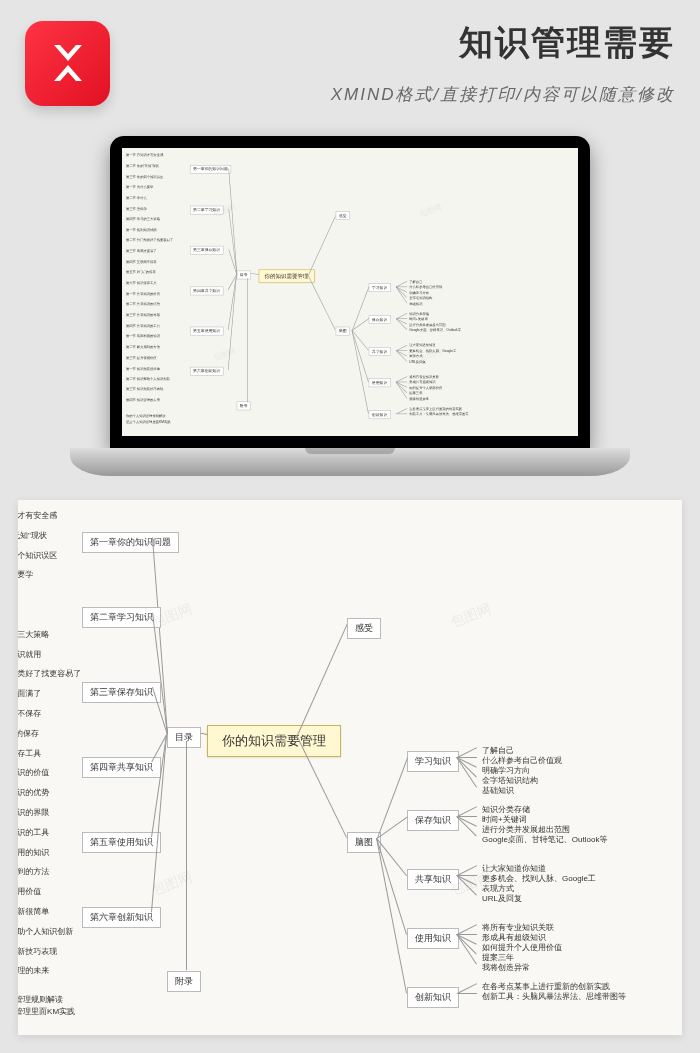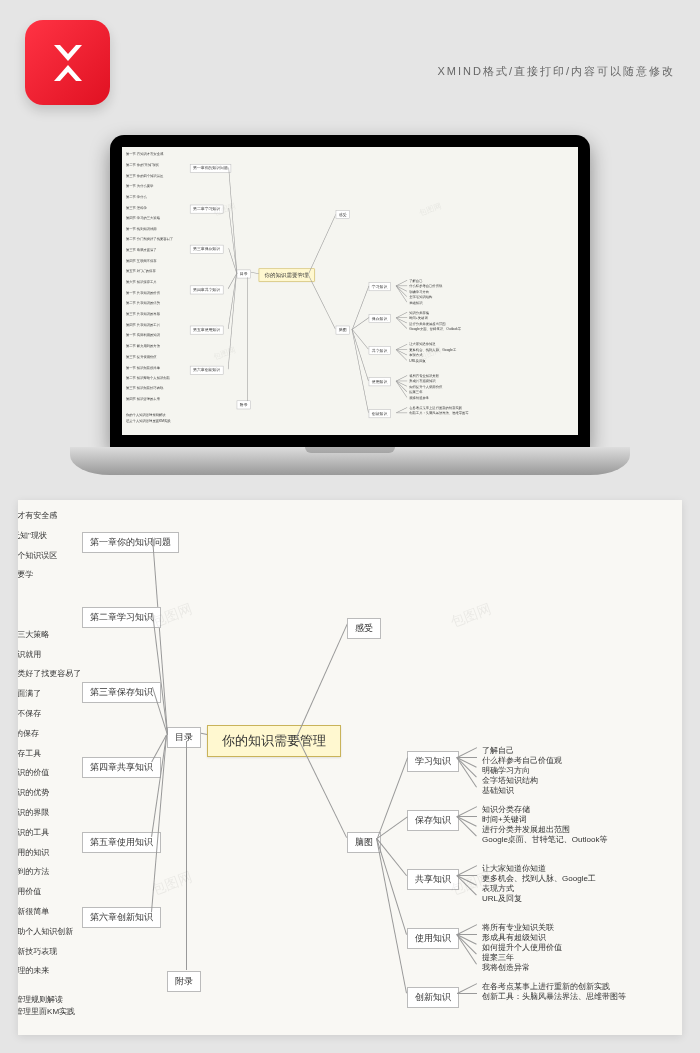--- a/index.html
+++ b/index.html
@@ -2,21 +2,21 @@
 <html><head>
 <meta charset="utf-8">
 <style>
 * { margin: 0; padding: 0; box-sizing: border-box; }
 body { font-family: "Microsoft YaHei", Arial, sans-serif; background: #e5e5e5; width: 700px; height: 1053px; overflow: hidden; position: relative; }
 .header { display: flex; align-items: center; padding: 20px 25px 15px; gap: 18px; }
 .logo { width: 85px; height: 85px; background: linear-gradient(135deg, #ff3344, #e01122); border-radius: 18px; display: flex; align-items: center; justify-content: center; box-shadow: 0 6px 12px rgba(0,0,0,.15); }
 .logo svg { width: 48px; height: 48px; fill: #fff; }
 .title-block { flex: 1; text-align: right; }
 .main-title { font-size: 34px; font-weight: 700; color: #333; letter-spacing: 2px; }
-.sub-title { font-size: 11px; color: #666; letter-spacing: 2px; margin-top: 17px; }
+.sub-title { font-size: 17px; color: #666; letter-spacing: 2px; margin-top: 17px; font-style: italic; }
 .laptop { position: relative; width: 560px; height: 340px; margin: 15px auto 0; }
 .screen-frame { position: absolute; inset: 0 40px 28px 40px; background: #000; border-radius: 14px 14px 0 0; padding: 12px; box-shadow: 0 8px 20px rgba(0,0,0,.4); }
 .screen-inner { width: 100%; height: 100%; background: #f5f5f0; position: relative; overflow: hidden; }
 .lap-base { position: absolute; left: 0; right: 0; bottom: 0; height: 28px; background: linear-gradient(#ddd, #999); border-radius: 0 0 40px 40px / 0 0 20px 20px; }
 .lap-base::after { content: ""; position: absolute; top: 0; left: 50%; transform: translateX(-50%); width: 90px; height: 6px; background: rgba(0,0,0,.2); border-radius: 0 0 6px 6px; }
 .detail { position: absolute; left: 18px; right: 18px; top: 500px; bottom: 18px; background: #f9f8f4; overflow: hidden; box-shadow: 0 2px 8px rgba(0,0,0,.1); }
 .watermark { position: absolute; font-size: 14px; color: rgba(0,0,0,.06); transform: rotate(-20deg); pointer-events: none; }
 .mm { position: relative; width: 100%; height: 100%; }
 .center-node { position: absolute; background: #fff8d0; border: 1px solid #c9b35a; padding: 4px 10px; font-size: 10px; color: #333; box-shadow: 0 1px 2px rgba(0,0,0,.1); }
 .node { position: absolute; font-size: 6px; color: #333; border: 1px solid #bbb; background: #fff; padding: 1px 4px; white-space: nowrap; }
@@ -33,20 +33,21 @@
 </head>
 <body>
 
 <div class="header">
   <div class="logo">
     <svg viewBox="0 0 24 24">
         <path d="M5 3l7 8 7-8h-3l-4 4.5L8 3H5zm0 18l7-8 7 8h-3l-4-4.5L8 21H5z"></path>
       </svg>
   </div>
   <div class="title-block">
+    <div class="main-title">知识管理需要</div>
     <div class="sub-title">XMIND格式/直接打印/内容可以随意修改</div>
   </div>
 </div>
 
 <div class="laptop">
   <div class="screen-frame">
     <div class="screen-inner">
       <div class="mm" id="mm-small">
           <div class="center-node" style="left: 248.8px; top: 220.56px;">你的知识需要管理</div>
           <div class="line" style="left: 338.8px; top: 230.56px; width: 120.175px; height: 1px; transform-origin: 0px 0px; transform: rotate(-65.414deg);"></div>

